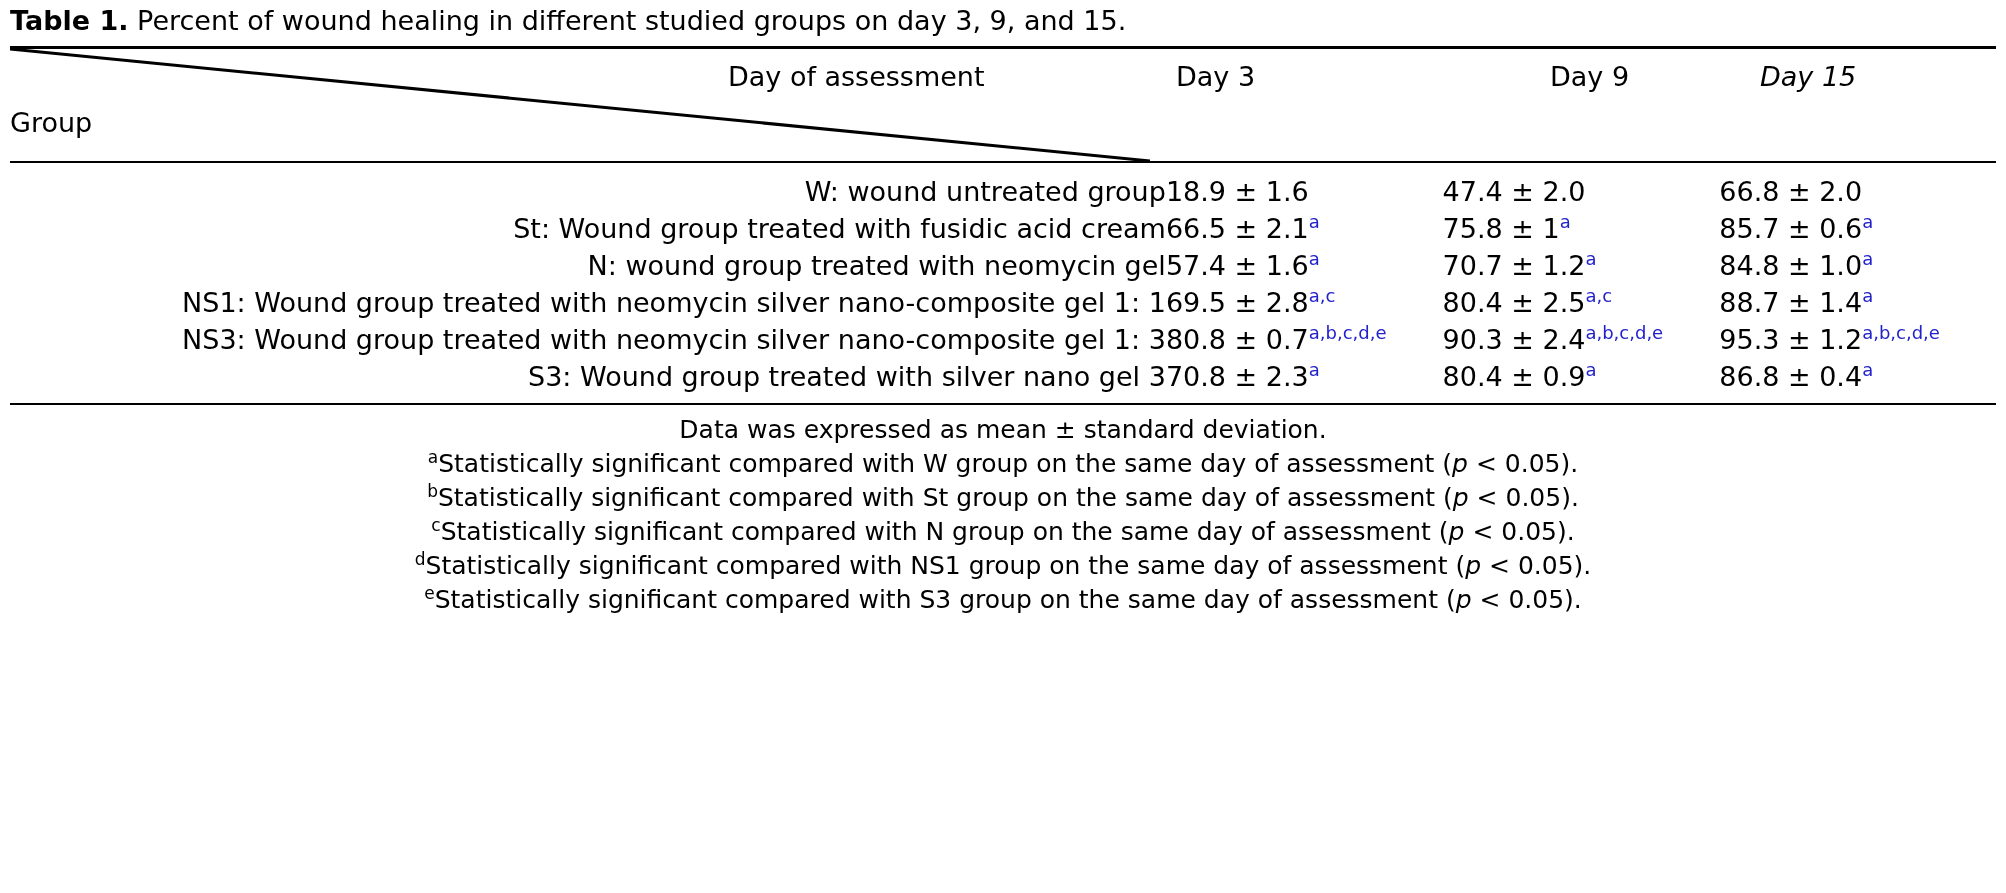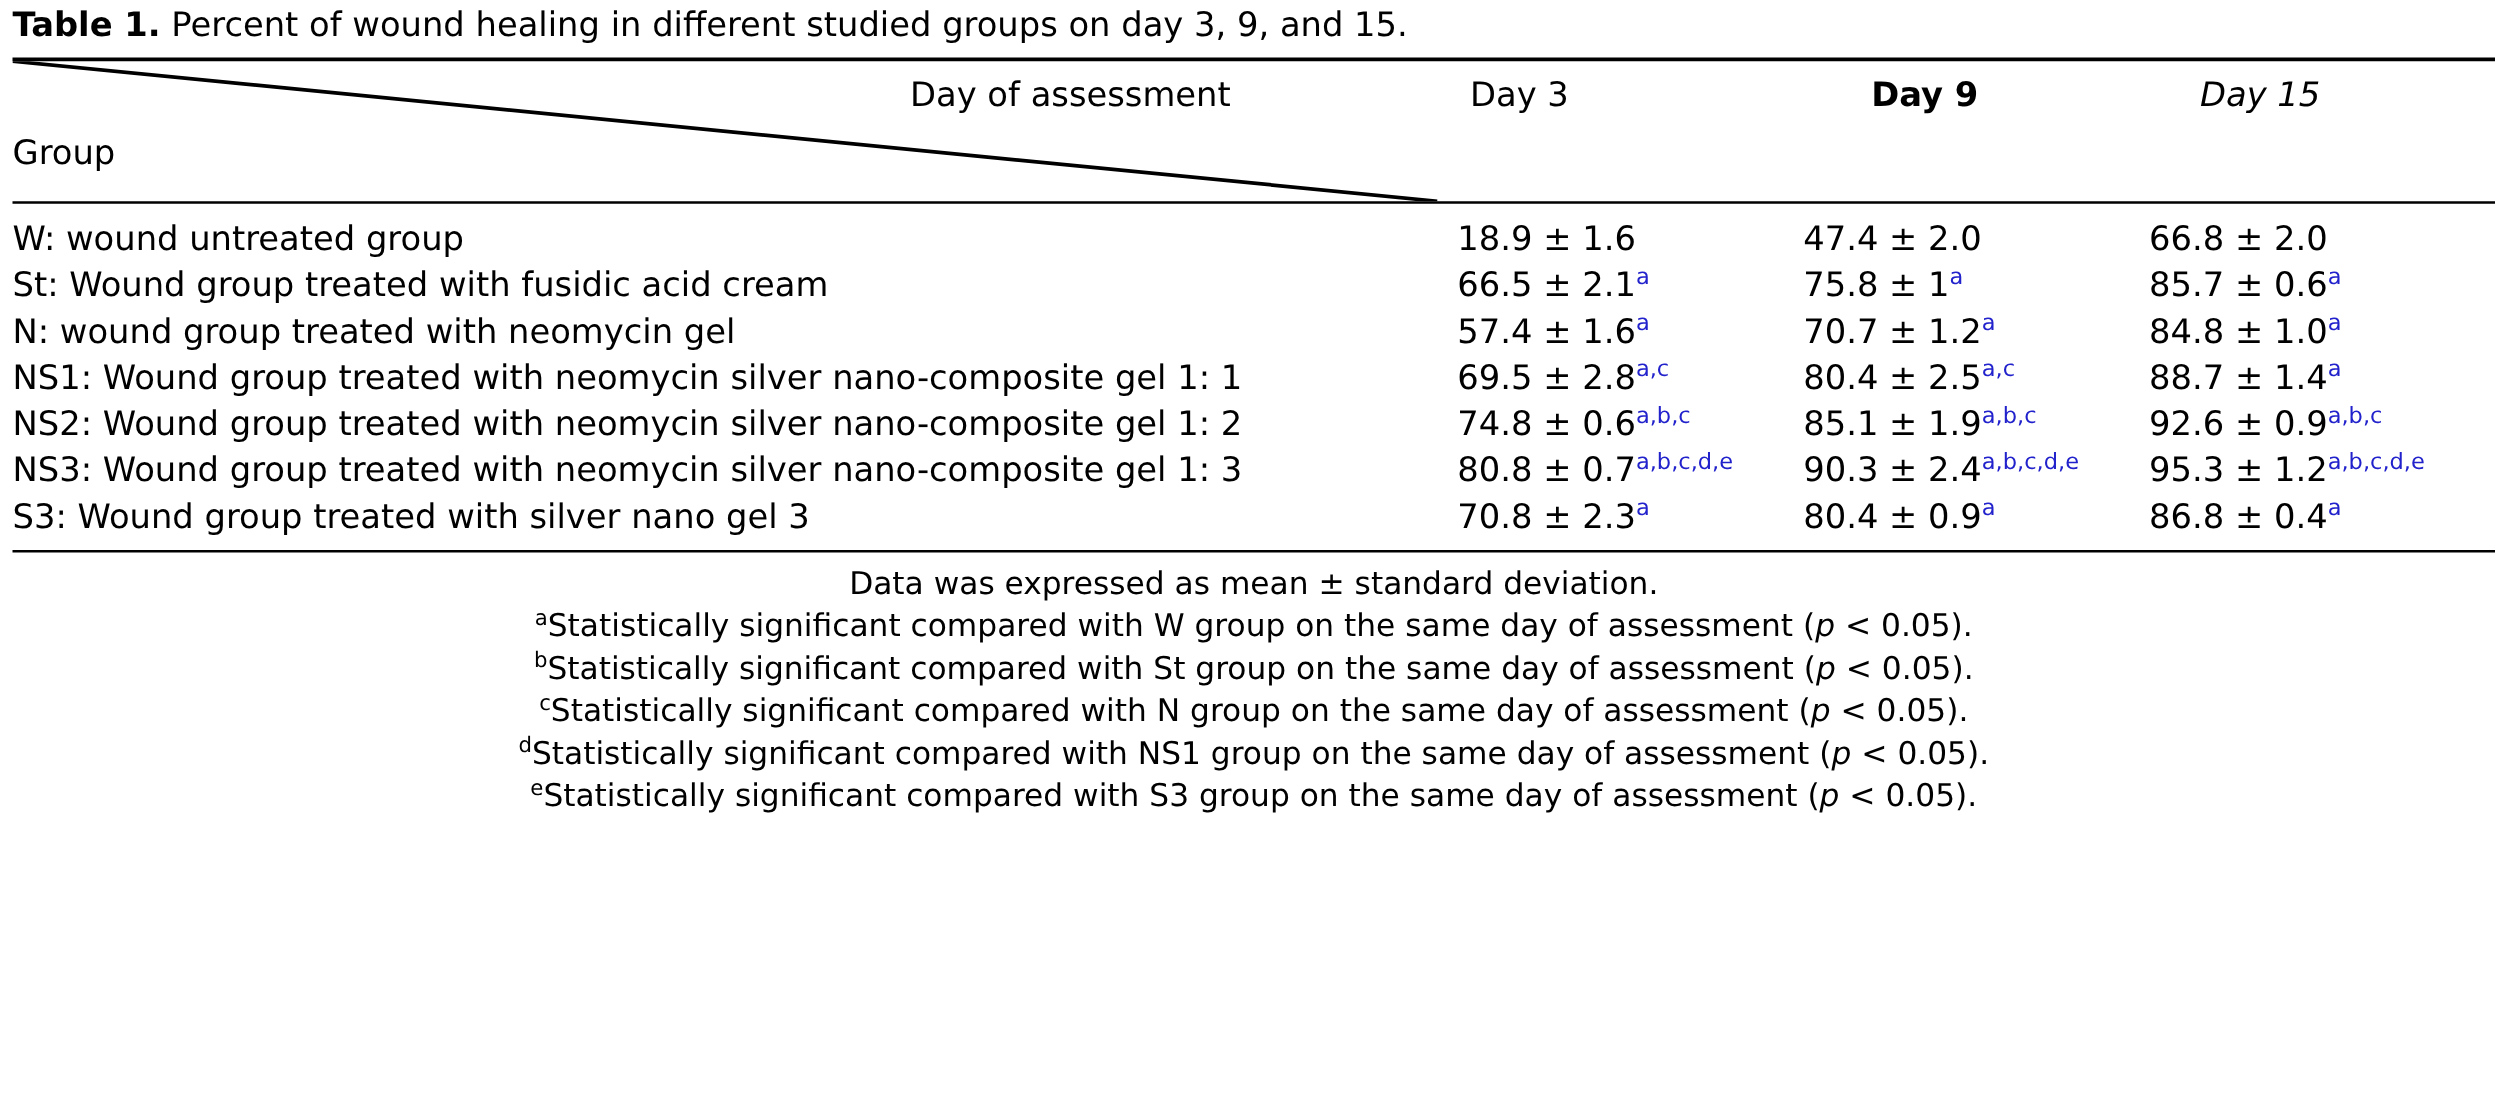--- a/index.html
+++ b/index.html
@@ -69,37 +69,38 @@
     font-size: 27px;
     white-space: nowrap;
   }
   .hdr-col {
     position: absolute;
     top: 12px;
     font-size: 27px;
     white-space: nowrap;
   }
   .hdr-col.c0 { left: 1166px; }
-  .hdr-col.c1 { left: 1487px; font-weight: bold; }
+  .hdr-col.c1 { left: 1540px; }
   .hdr-col.c2 { left: 1750px; font-style: italic; }
 
   
   table.data {
     width: 100%;
     border-collapse: collapse;
     font-size: 27px;
   }
   table.data td {
     padding: 0;
     vertical-align: bottom;
     white-space: nowrap;
     line-height: 37px;
   }
   td.grp {
     width: 1166px;
+    text-align: right;
   }
   td.val {
     width: 280px;
   }
   td.val.v0 { padding-left: 0px; }
   .spacer-top td { height: 10px; line-height: 10px; }
   .spacer-bot td { height: 8px; line-height: 8px; }
 
   sup.sig {
     color: #2222cc;
@@ -172,26 +173,20 @@
           <td class="val v1"><span>70.7 ± 1.2</span><sup class="sig">a</sup></td>
           <td class="val v2"><span>84.8 ± 1.0</span><sup class="sig">a</sup></td>
         </tr>
         <tr>
           <td class="grp">NS1: Wound group treated with neomycin silver nano-composite gel 1: 1</td>
           <td class="val v0"><span>69.5 ± 2.8</span><sup class="sig">a,c</sup></td>
           <td class="val v1"><span>80.4 ± 2.5</span><sup class="sig">a,c</sup></td>
           <td class="val v2"><span>88.7 ± 1.4</span><sup class="sig">a</sup></td>
         </tr>
         <tr>
-          <td class="grp">NS2: Wound group treated with neomycin silver nano-composite gel 1: 2</td>
-          <td class="val v0"><span>74.8 ± 0.6</span><sup class="sig">a,b,c</sup></td>
-          <td class="val v1"><span>85.1 ± 1.9</span><sup class="sig">a,b,c</sup></td>
-          <td class="val v2"><span>92.6 ± 0.9</span><sup class="sig">a,b,c</sup></td>
-        </tr>
-        <tr>
           <td class="grp">NS3: Wound group treated with neomycin silver nano-composite gel 1: 3</td>
           <td class="val v0"><span>80.8 ± 0.7</span><sup class="sig">a,b,c,d,e</sup></td>
           <td class="val v1"><span>90.3 ± 2.4</span><sup class="sig">a,b,c,d,e</sup></td>
           <td class="val v2"><span>95.3 ± 1.2</span><sup class="sig">a,b,c,d,e</sup></td>
         </tr>
         <tr>
           <td class="grp">S3: Wound group treated with silver nano gel 3</td>
           <td class="val v0"><span>70.8 ± 2.3</span><sup class="sig">a</sup></td>
           <td class="val v1"><span>80.4 ± 0.9</span><sup class="sig">a</sup></td>
           <td class="val v2"><span>86.8 ± 0.4</span><sup class="sig">a</sup></td>

